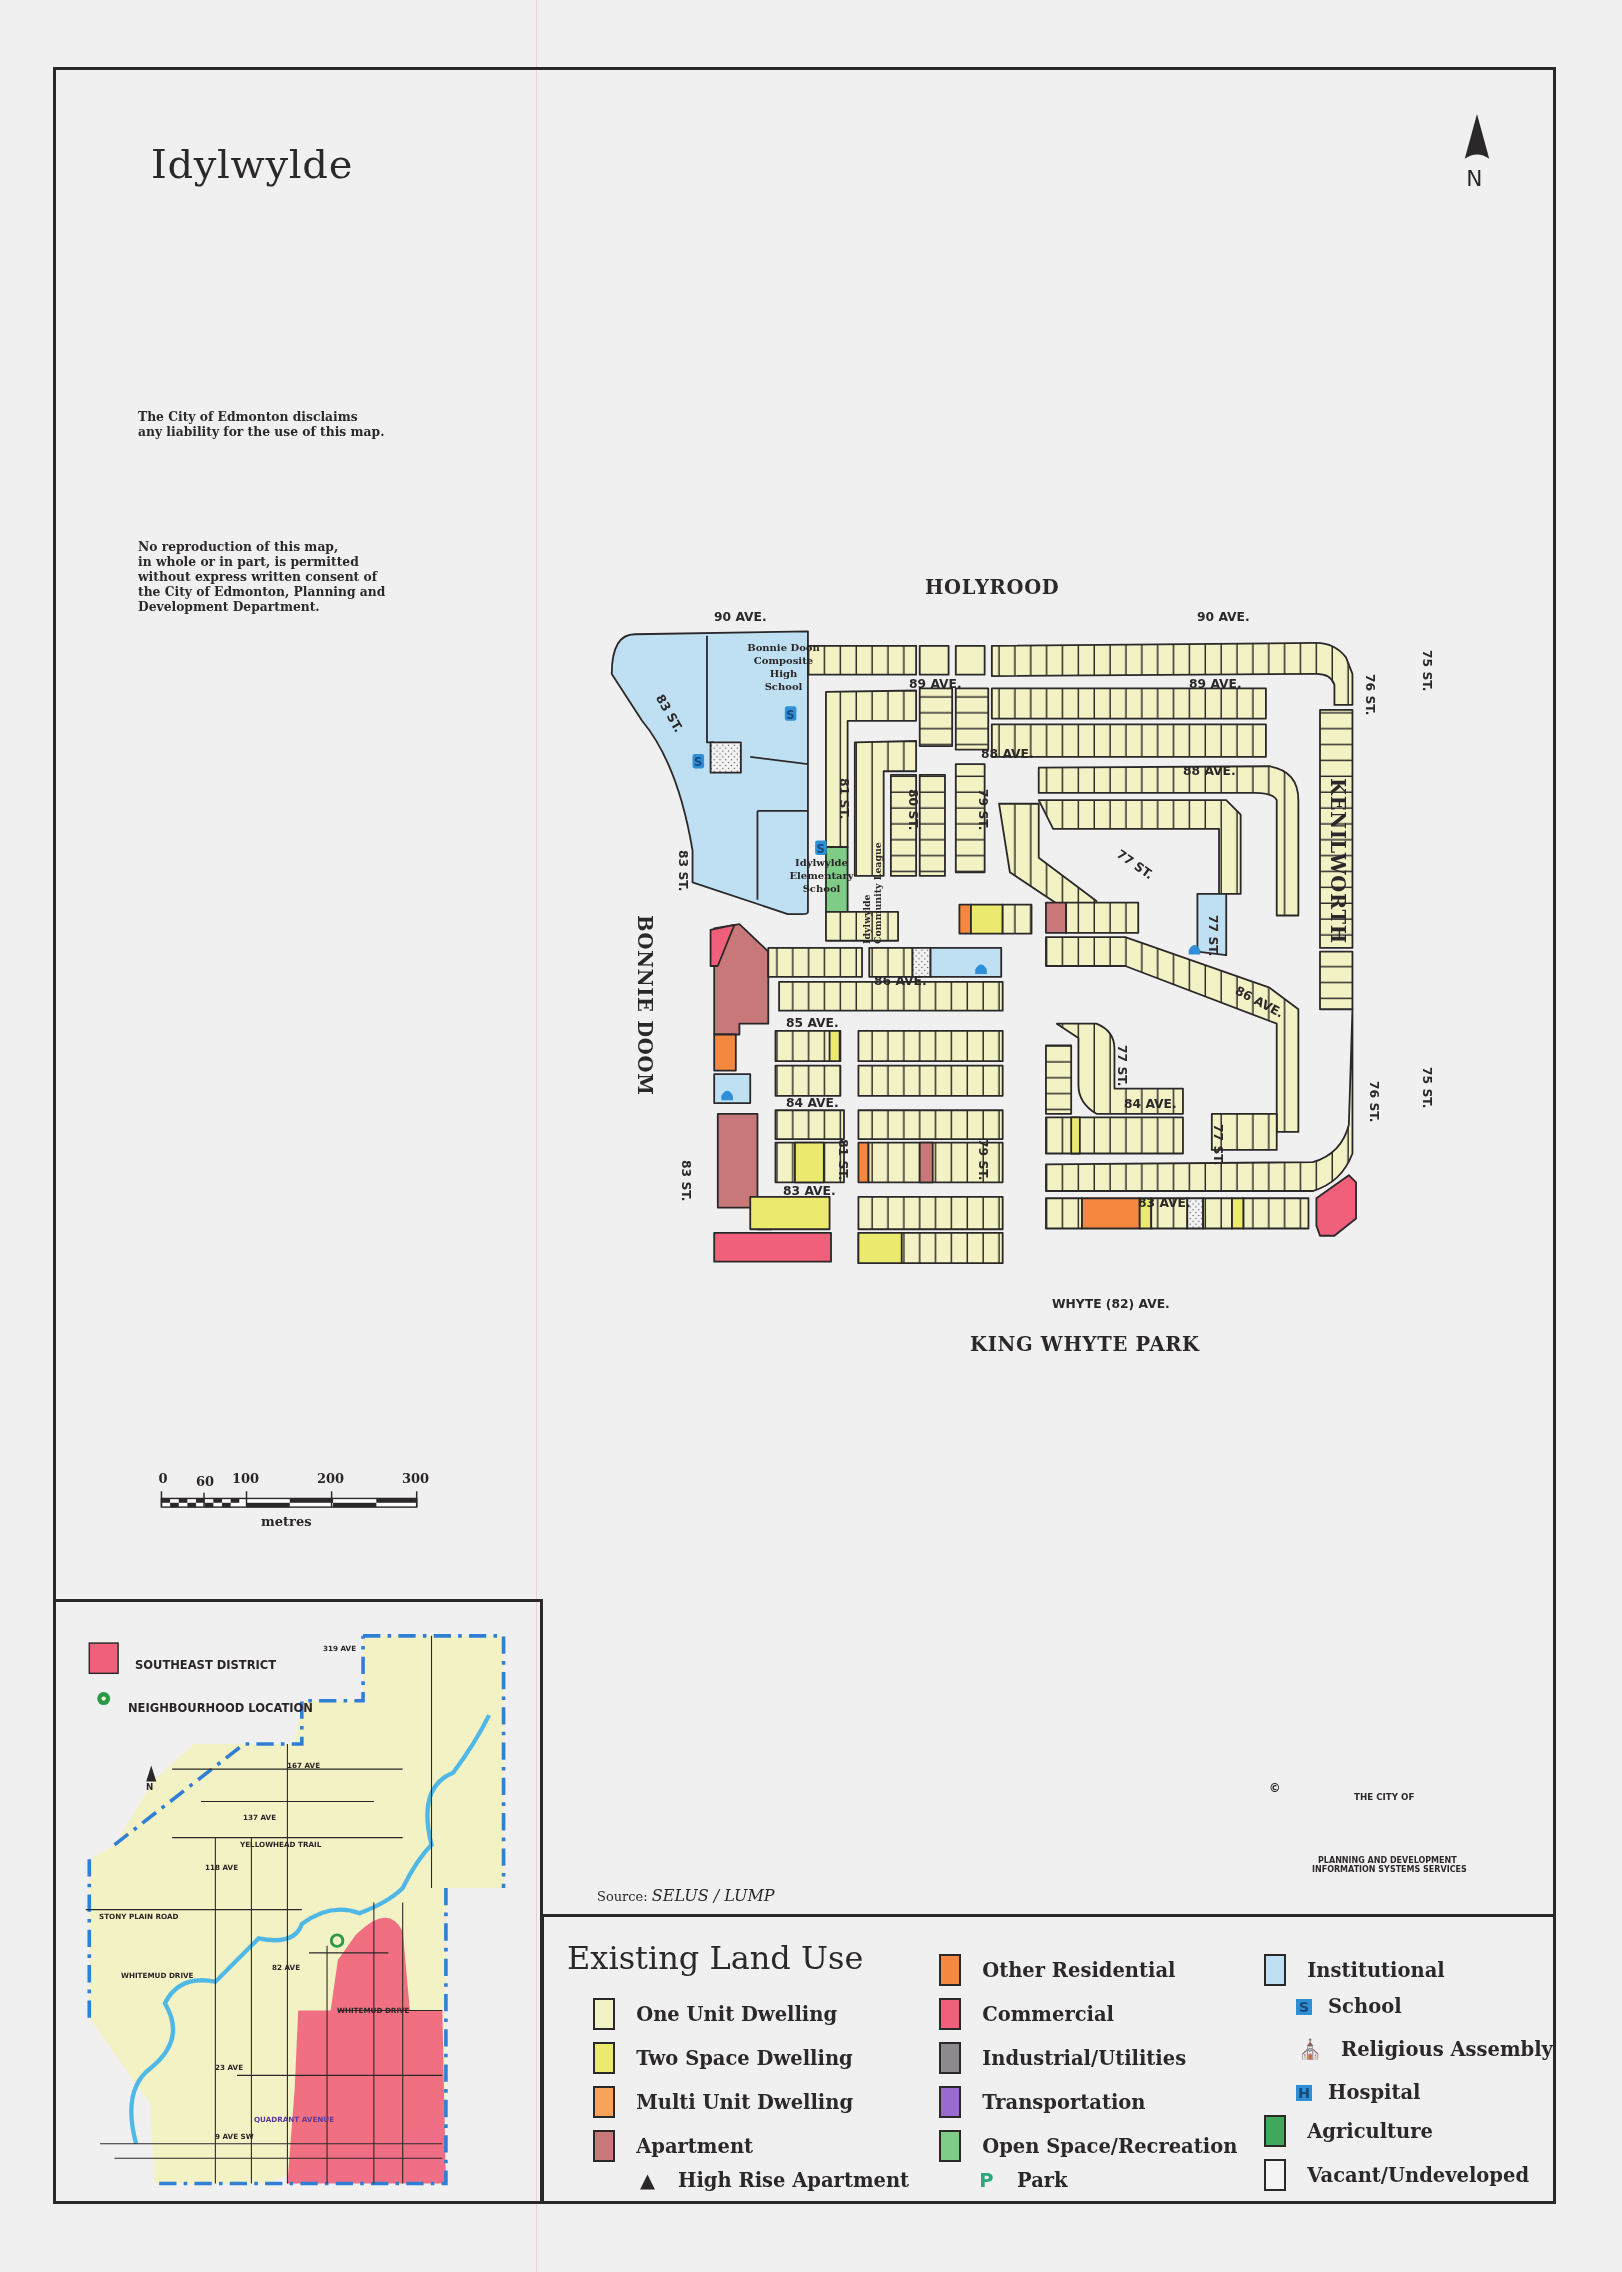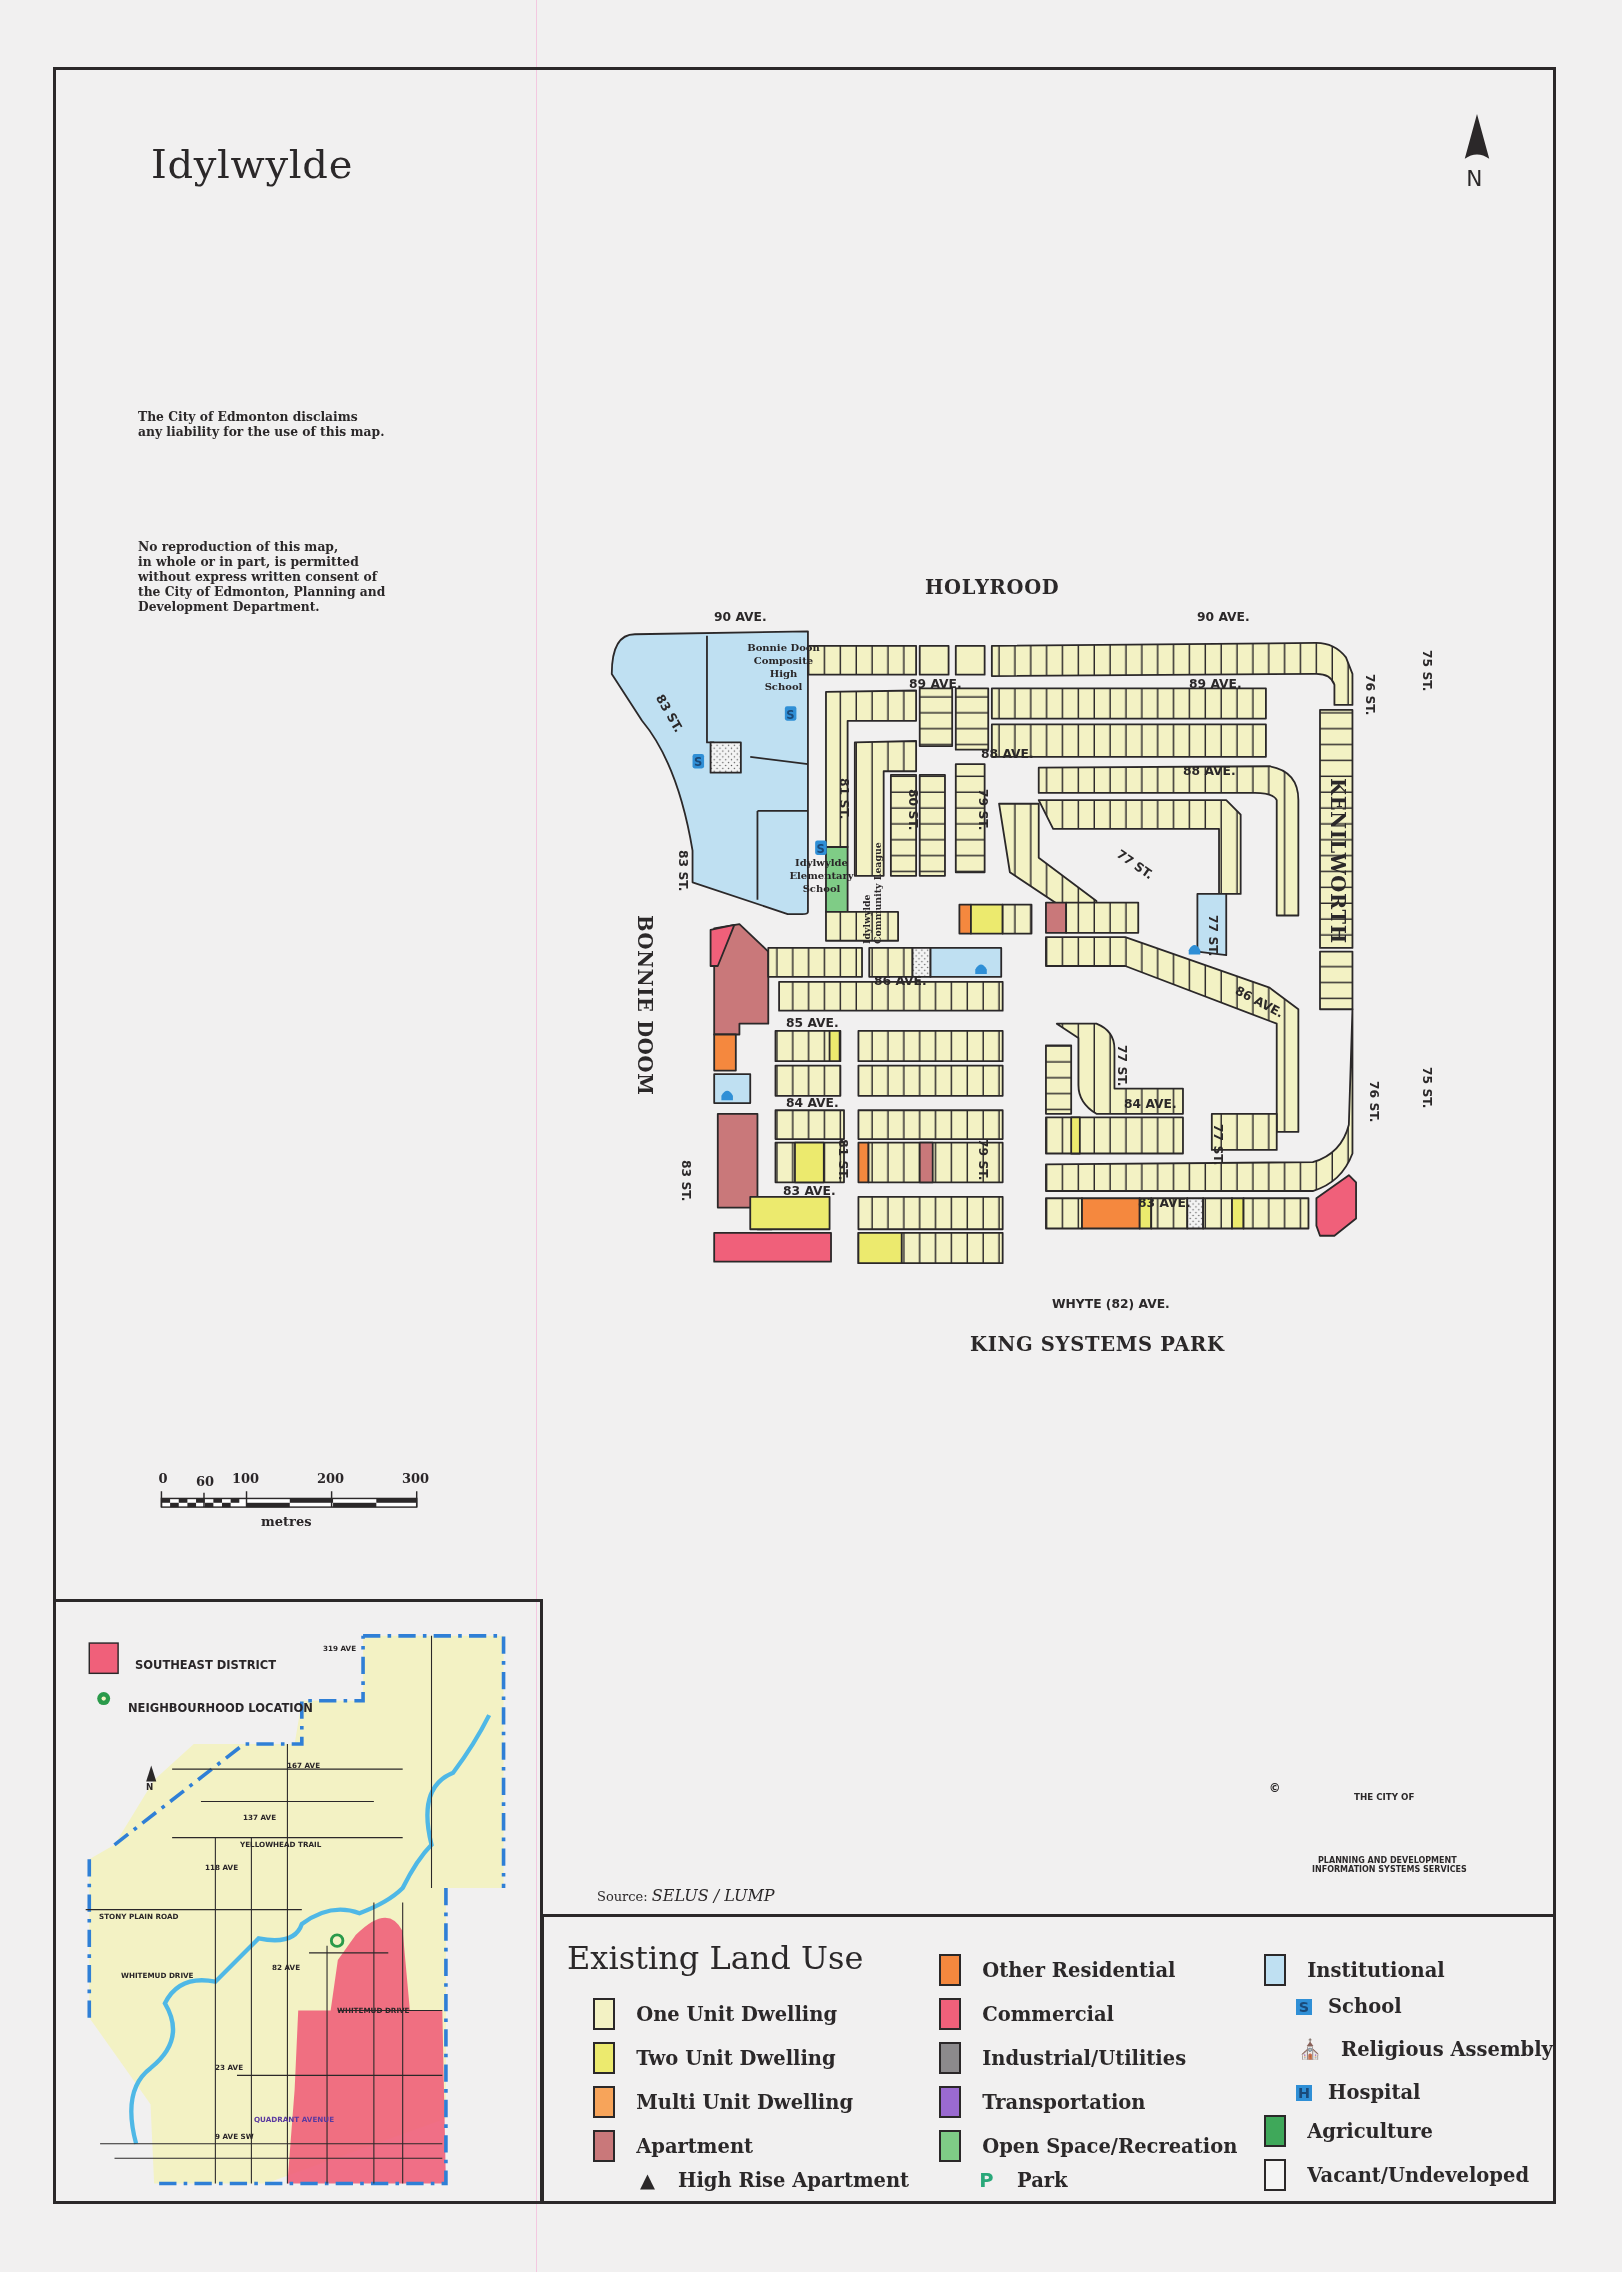--- a/index.html
+++ b/index.html
@@ -164,21 +164,21 @@
       <rect x="1130" y="1166" width="16" height="20" rx="3"></rect>
         <text x="1132" y="1183" fill="#1a4a7a">S</text>
       <path d="M1352 1345 q8 -14 16 0 v6 h-16 z"></path>
       <path d="M1000 1520 q8 -14 16 0 v6 h-16 z"></path>
       <path d="M1648 1318 q8 -14 16 0 v6 h-16 z"></path>
     </g>
   </svg>
 
   <div class="nb" style="left:319px;top:14.4px">HOLYROOD</div>
   <div class="nb" style="left:743px;top:216px;transform:rotate(90deg);transform-origin:left top">KENILWORTH</div>
-  <div class="nb" style="left:364px;top:771px">KING SYSTEMS PARK</div>
+  <div class="nb" style="left:364px;top:771px">KING WHYTE PARK</div>
   <div class="nb" style="left:50px;top:353px;transform:rotate(90deg);transform-origin:left top">BONNIE DOOM</div>
 
   <div class="lbl" style="left:108px;top:48px">90 AVE.</div>
   <div class="lbl" style="left:591px;top:48px">90 AVE.</div>
   <div class="lbl" style="left:303px;top:115px">89 AVE.</div>
   <div class="lbl" style="left:583px;top:115px">89 AVE.</div>
   <div class="lbl" style="left:375px;top:185px">88 AVE.</div>
   <div class="lbl" style="left:577px;top:202px">88 AVE.</div>
   <div class="lbl" style="left:268px;top:412px">86 AVE.</div>
   <div class="lbl" style="left:627px;top:433px;transform:rotate(28deg)">86 AVE.</div>
@@ -290,21 +290,21 @@
 
 <div class="abs legend-box">
   <div class="legend-title">Existing Land Use</div>
 
   <div class="li" style="left:25px;top:81px">
       <span class="sw" style="background:#f3f2c4"></span>
       <span>One Unit Dwelling</span>
     </div>
   <div class="li" style="left:25px;top:125px">
       <span class="sw" style="background:#ecea6e"></span>
-      <span>Two Unit Dwelling</span>
+      <span>Two Space Dwelling</span>
     </div>
   <div class="li" style="left:25px;top:169px">
       <span class="sw" style="background:#f7a45a"></span>
       <span>Multi Unit Dwelling</span>
     </div>
   <div class="li" style="left:25px;top:213px">
       <span class="sw" style="background:#c9787a"></span>
       <span>Apartment</span>
     </div>
   <div class="li" style="left:65px;top:252px">

